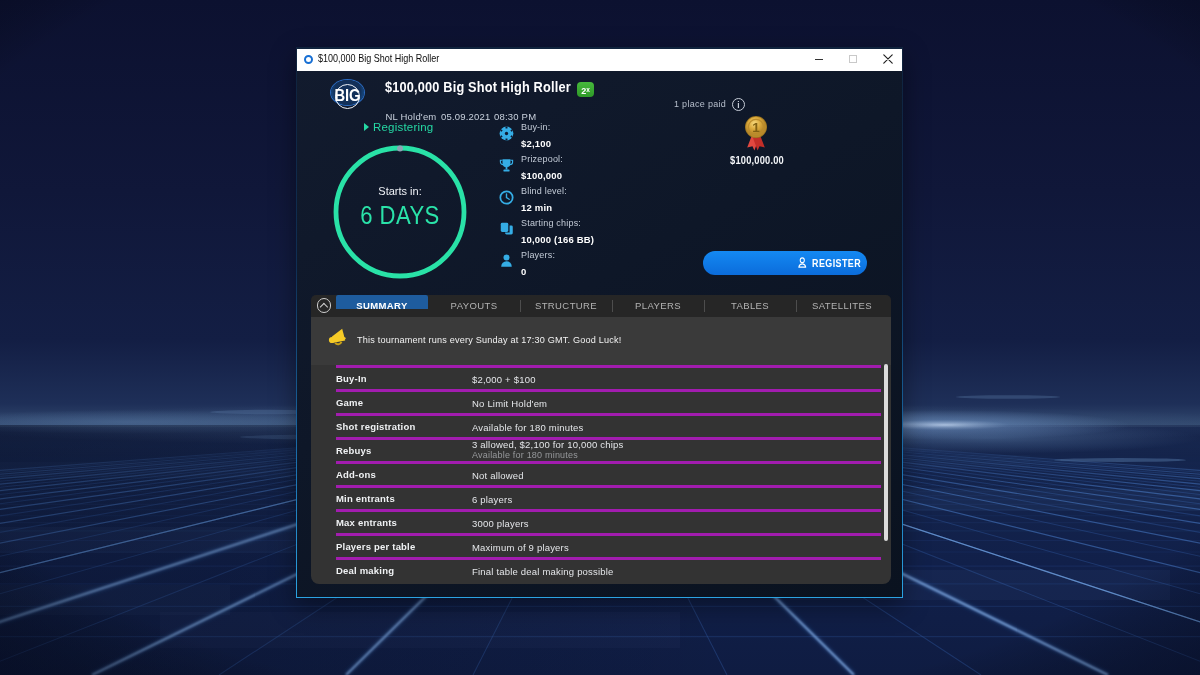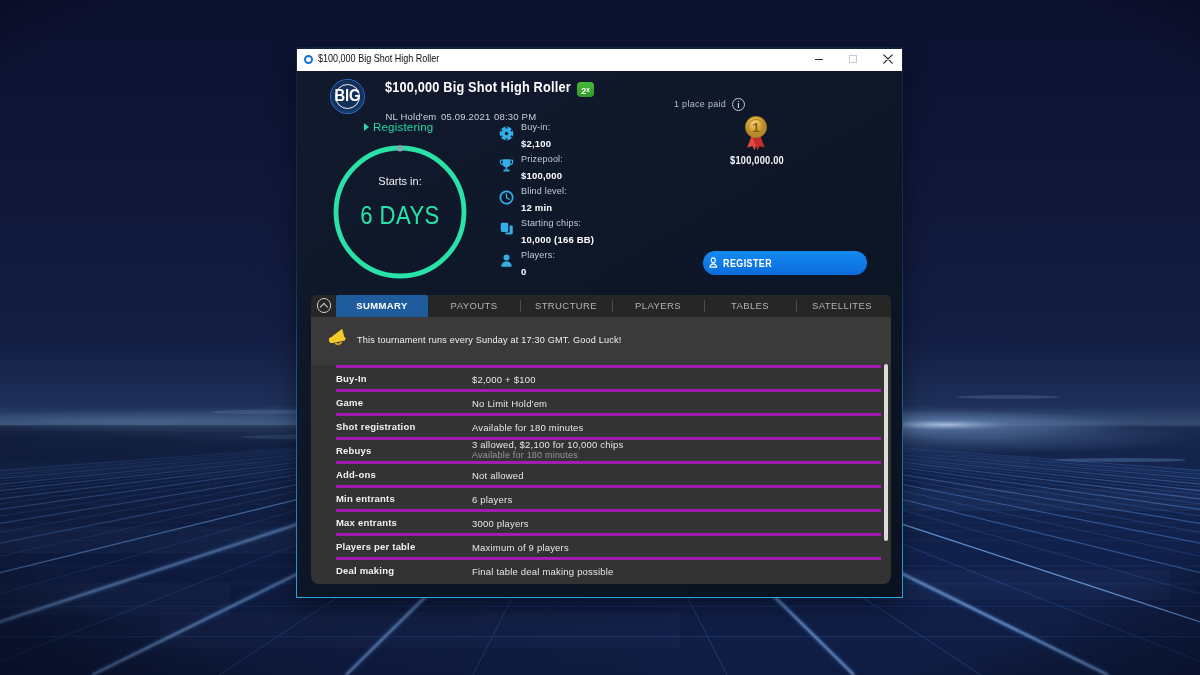--- a/index.html
+++ b/index.html
@@ -18,56 +18,56 @@
   
   .tbar { position:absolute; left:0; top:0; width:605px; height:22px; background:#ffffff; }
   .tbar .appico { position:absolute; left:7px; top:6px; width:9px; height:9px; border-radius:50%;
                   border:2.7px solid #176fd4; background:#fff; }
   .tbar .ttext { position:absolute; left:21px; top:3px; font-size:11px; color:#0d0d0d; transform:scaleX(0.82); transform-origin:left top; white-space:nowrap; }
   .tbar .min { position:absolute; left:518px; top:10px; width:8px; height:1.4px; background:#333; }
   .tbar .max { position:absolute; left:552px; top:6px; width:8px; height:8px; border:1px solid #c9c9c9; background:#fff; }
   .tbar .cls { position:absolute; left:586px; top:5px; width:10px; height:10px; }
 
   
-  .logo { position:absolute; left:34px; top:31px; width:33px; height:33px; border-radius:50%;
+  .logo { position:absolute; left:34px; top:31px; width:33px; height:25px; border-radius:50%;
           background:radial-gradient(circle at 50% 45%, #123059 60%, #164a85 78%, #2e73c9 96%);
           box-shadow:0 0 0 1px #2a6cc4; }
   .logo .ring { position:absolute; left:4px; top:4px; width:25px; height:25px; border-radius:50%; border:1.5px solid #eef2f8; }
   .logo .btxt { position:absolute; left:-4px; top:7.5px; width:41px; text-align:center; color:#ffffff; font-size:16px; font-weight:bold; letter-spacing:0px; transform:scaleX(0.92); transform-origin:center top; }
   .h-title { position:absolute; left:88px; top:30px; font-size:14px; font-weight:bold; color:#fdfdfe; letter-spacing:0.2px; transform:scaleX(0.91); transform-origin:left top; white-space:nowrap; }
   .badge2x { position:absolute; left:280px; top:33px; width:17px; height:15.5px; background:linear-gradient(180deg,#46b93c,#2f9a28); border-radius:4px;
              color:#fff; font-size:9px; font-weight:bold; text-align:center; line-height:16px; }
   .h-sub { position:absolute; top:50.5px; font-size:9.5px; color:#c9d1dd; letter-spacing:0.2px; white-space:nowrap;margin-top:12px; }
 
   
   .reg { position:absolute; left:67px; top:72px; font-size:11.5px; color:#25d8a4; letter-spacing:0.2px; }
   .reg .tri { display:inline-block; width:0; height:0; border-left:5.5px solid #25d8a4; border-top:4px solid transparent; border-bottom:4px solid transparent; margin-right:4px; }
   .ringwrap { position:absolute; left:35px; top:95px; width:136px; height:136px; }
-  .startin { position:absolute; left:0; top:126px; width:206px; text-align:center; font-size:11px; color:#eef1f6; }
+  .startin { position:absolute; left:0; top:136px; width:206px; text-align:center; font-size:11px; color:#eef1f6; }
   .days { position:absolute; left:0; top:151px; width:206px; text-align:center; font-size:26px; color:#2ae3a9; letter-spacing:0.5px; transform:scaleX(0.85); transform-origin:center top; }
   .irow { position:absolute; left:224px; }
   .irow .lab { font-size:9px; color:#c4ccd8; letter-spacing:0.2px; }
   .irow .val { font-size:9.5px; color:#ffffff; font-weight:bold; margin-top:6px; letter-spacing:0.2px; }
   .iico { position:absolute; left:202px; width:15px; height:15px; }
 
   
   .placepaid { position:absolute; left:377px; top:50px; font-size:9px; color:#b7bfcc; letter-spacing:0.3px; }
   .iinfo { position:absolute; left:435px; top:49px; width:13px; height:13px; border:1.2px solid #c6cdd8; border-radius:50%;
            color:#c6cdd8; font-size:8.5px; text-align:center; line-height:12.5px; font-weight:bold; }
   .prizeamt { position:absolute; left:380px; top:106px; width:160px; text-align:center; font-size:10px; font-weight:bold; color:#f4f6f9; letter-spacing:0.2px; transform:scaleX(0.93); transform-origin:center top; }
   .regbtn { position:absolute; left:406px; top:202px; width:164px; height:24px; border-radius:12px;
             background:linear-gradient(180deg,#1489f2 0%,#0b6cdb 100%);
-            color:#fff; font-size:10.5px; font-weight:bold; letter-spacing:0.5px; text-align:left; line-height:24px; }
+            color:#fff; font-size:10.5px; font-weight:bold; letter-spacing:0.5px; text-align:right; line-height:24px; }
 
   
   .panel { position:absolute; left:14px; top:246px; width:580px; height:289px; }
   .tabbar { position:absolute; left:0; top:0; width:580px; height:22px; background:#262626; border-radius:5px 5px 0 0; }
   .chev { position:absolute; left:5.5px; top:3.5px; width:14.5px; height:14.5px; border:1.4px solid #cfcfcf; border-radius:50%; }
   .chev:after { content:""; position:absolute; left:3.6px; top:5.1px; width:4.8px; height:4.8px; border-left:1.6px solid #cfcfcf; border-top:1.6px solid #cfcfcf; transform:rotate(45deg); }
-  .tab { position:absolute; top:0; width:92px; height:22px; font-size:9.5px; color:#b3b3b3; text-align:center; line-height:22px; letter-spacing:0.4px; }
+  .tab { position:absolute; top:0; width:92px; height:14px; font-size:9.5px; color:#b3b3b3; text-align:center; line-height:22px; letter-spacing:0.4px; }
   .tab.active { background:#1e5c9e; color:#ffffff; font-weight:bold; border-radius:2px 2px 0 0; }
   .tsep { position:absolute; top:5px; width:1px; height:12px; background:#4d4d4d; }
   .pbody { position:absolute; left:0; top:22px; width:580px; height:267px; background:#333333; border-radius:0 0 8px 8px; }
   .annc { position:absolute; left:0; top:0; width:580px; height:48px; background:#3a3a3a; }
   .annc .atext { position:absolute; left:46px; top:17px; font-size:9.5px; color:#f2f2f2; letter-spacing:0.2px; }
   .annc .mega { position:absolute; left:17px; top:11.5px; width:19px; height:19px; }
   .rows { position:absolute; left:0; top:48px; width:580px; }
   .prow { position:absolute; left:25px; width:545px; height:24px; border-top:3px solid #a21caf; }
   .prow .k { position:absolute; left:0; top:5.5px; font-size:9.5px; font-weight:bold; color:#f0f2f4; letter-spacing:0.2px; }
   .prow .v { position:absolute; left:136px; top:6px; font-size:9.5px; color:#e4e6e9; letter-spacing:0.2px; }

